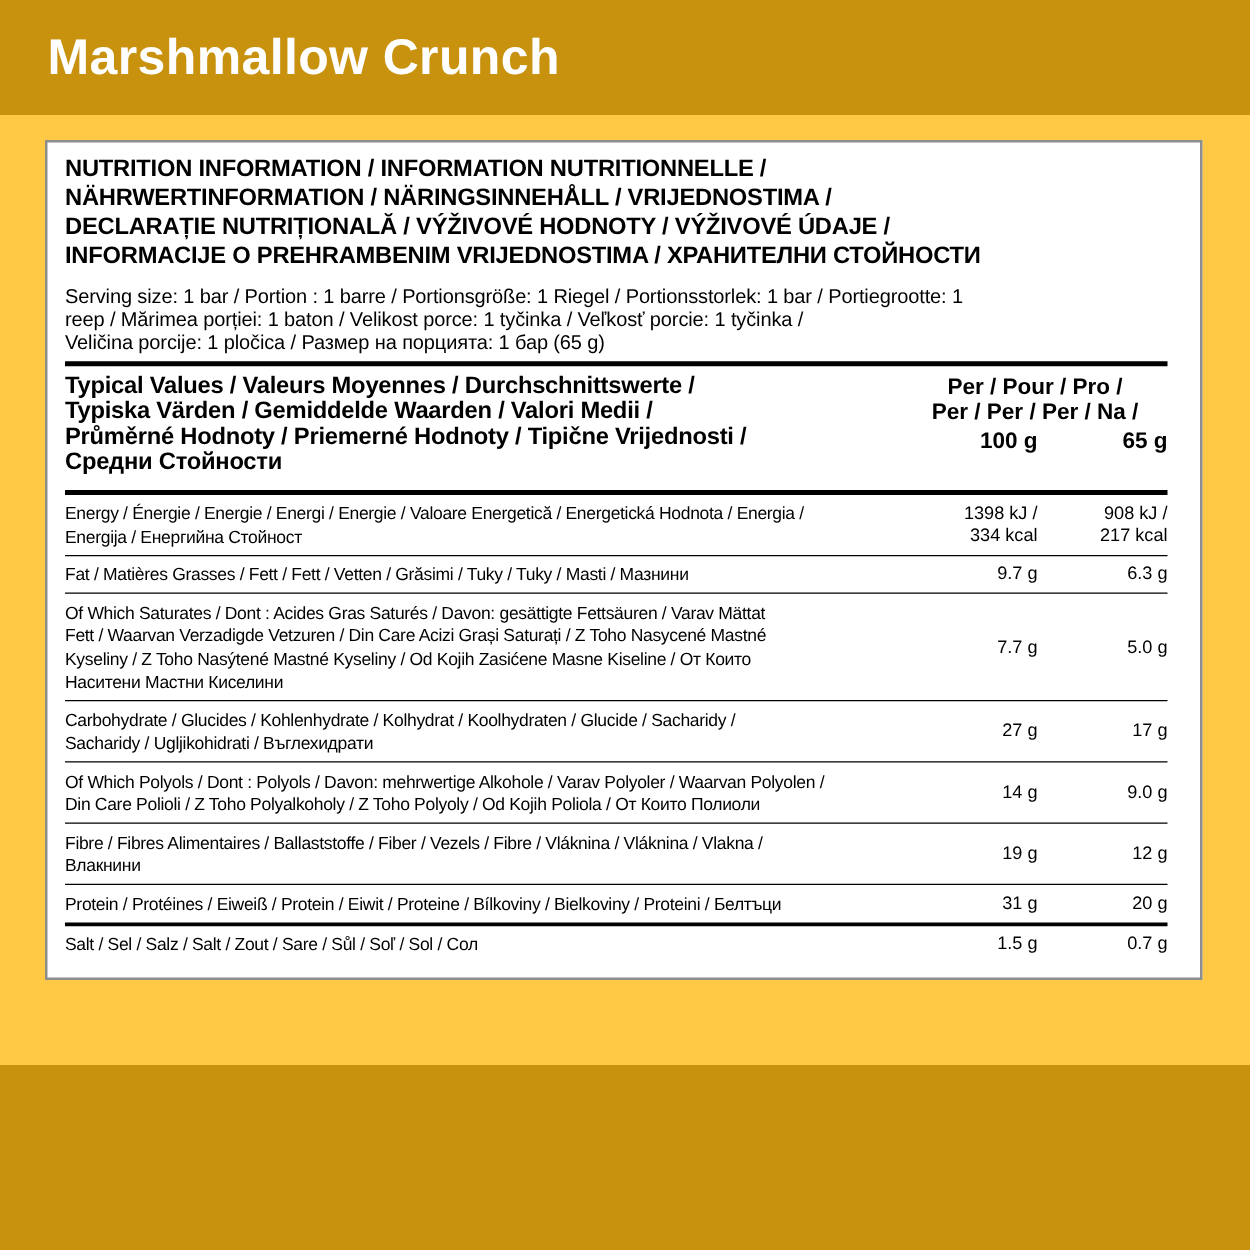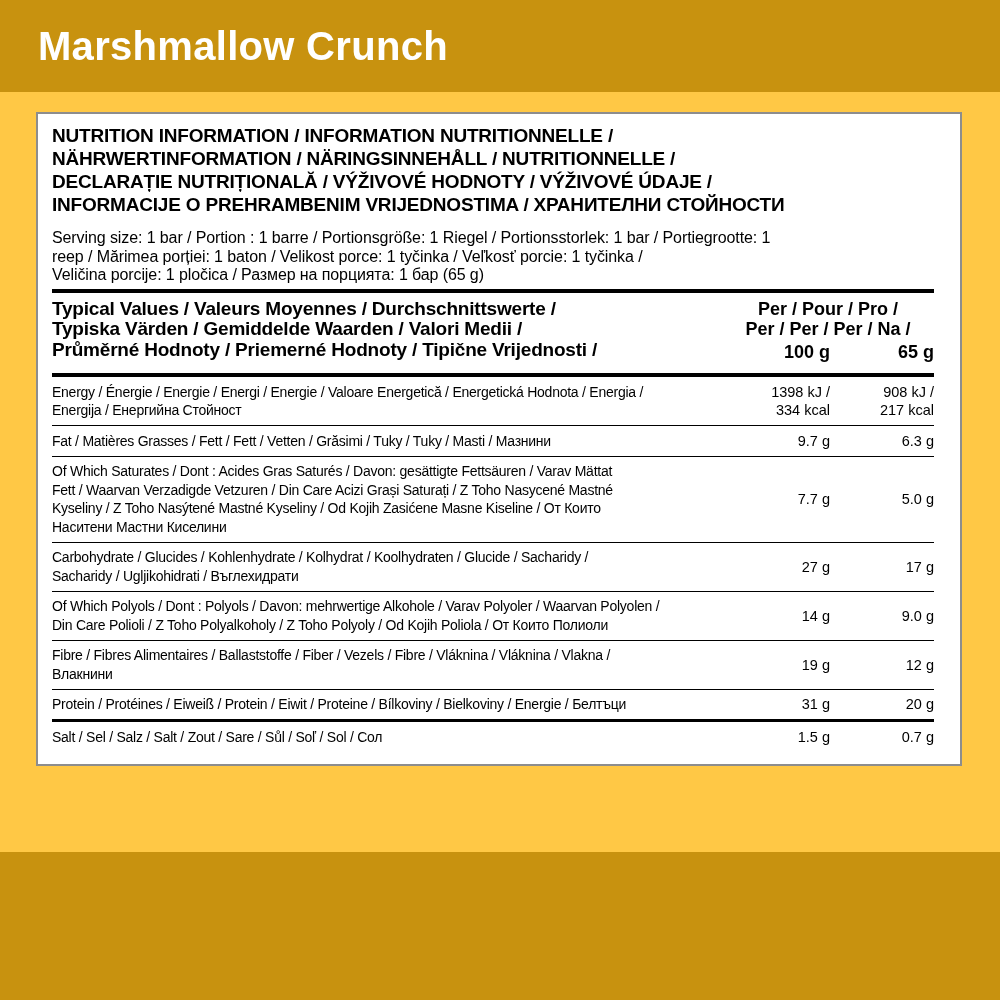--- a/index.html
+++ b/index.html
@@ -66,38 +66,39 @@
 <body>
 
 <div class="topbar">
   <div class="product-title">Marshmallow Crunch</div>
 </div>
 
 <div class="card">
 
   <div class="nutrition-title">
     <div class="tl">NUTRITION INFORMATION / INFORMATION NUTRITIONNELLE /</div>
-    <div class="tl">NÄHRWERTINFORMATION / NÄRINGSINNEHÅLL / NUTRITIONNELLE /</div>
+    <div class="tl">NÄHRWERTINFORMATION / NÄRINGSINNEHÅLL / VRIJEDNOSTIMA /</div>
     <div class="tl">DECLARAȚIE NUTRIȚIONALĂ / VÝŽIVOVÉ HODNOTY / VÝŽIVOVÉ ÚDAJE /</div>
     <div class="tl">INFORMACIJE O PREHRAMBENIM VRIJEDNOSTIMA / ХРАНИТЕЛНИ СТОЙНОСТИ</div>
   </div>
 
   <div class="serving">
     <div class="sl">Serving size: 1 bar / Portion : 1 barre / Portionsgröße: 1 Riegel / Portionsstorlek: 1 bar / Portiegrootte: 1</div>
     <div class="sl">reep / Mărimea porției: 1 baton /  Velikost porce: 1 tyčinka /  Veľkosť porcie: 1 tyčinka /</div>
     <div class="sl">Veličina porcije: 1 pločica /  Размер на порцията: 1 бар (65 g)</div>
   </div>
 
   <div class="rule"></div>
 
   <div class="thead">
     <div class="thead-left">
       <div class="hl">Typical Values / Valeurs Moyennes / Durchschnittswerte /</div>
       <div class="hl">Typiska Värden / Gemiddelde Waarden / Valori Medii /</div>
       <div class="hl">Průměrné Hodnoty / Priemerné Hodnoty / Tipične Vrijednosti /</div>
+      <div class="hl">Средни Стойности</div>
     </div>
     <div class="thead-right">
       <div class="per-lines">
         <div>Per / Pour / Pro /</div>
         <div>Per / Per / Per / Na /</div>
       </div>
       <div class="unit-cols">
         <span>100 g</span>
         <span>65 g</span>
       </div>
@@ -148,21 +149,21 @@
     </div>
 
     <div class="trow">
       <div class="tlabel">Fibre / Fibres Alimentaires / Ballaststoffe / Fiber / Vezels / Fibre / Vláknina / Vláknina / Vlakna /
 Влакнини</div>
       <div class="tval">19 g</div>
       <div class="tval">12 g</div>
     </div>
 
     <div class="trow">
-      <div class="tlabel">Protein / Protéines / Eiweiß / Protein / Eiwit / Proteine / Bílkoviny / Bielkoviny / Energie / Белтъци</div>
+      <div class="tlabel">Protein / Protéines / Eiweiß / Protein / Eiwit / Proteine / Bílkoviny / Bielkoviny / Proteini / Белтъци</div>
       <div class="tval">31 g</div>
       <div class="tval">20 g</div>
     </div>
 
     <div class="trow thick">
       <div class="tlabel">Salt / Sel / Salz / Salt / Zout / Sare / Sůl / Soľ / Sol / Сол</div>
       <div class="tval">1.5 g</div>
       <div class="tval">0.7 g</div>
     </div>
 

